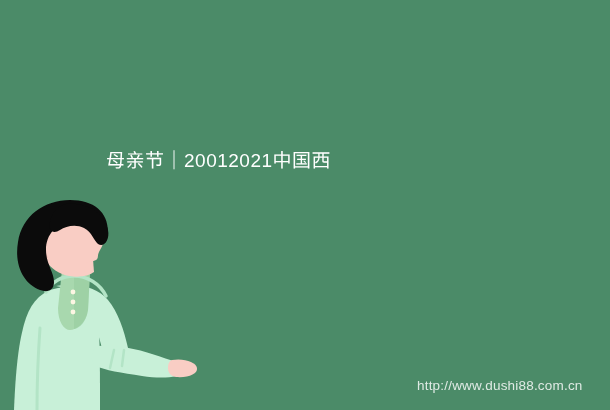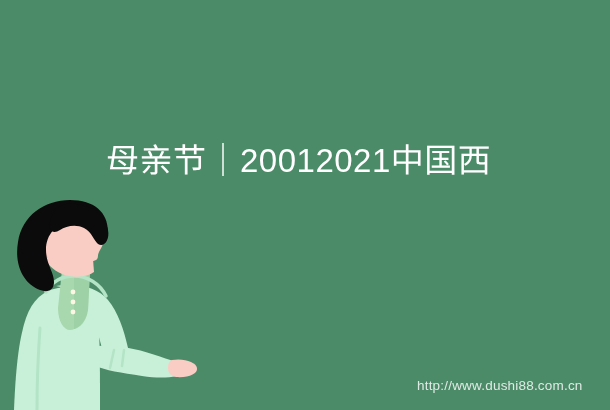--- a/index.html
+++ b/index.html
@@ -24,21 +24,21 @@
   
   #title-block {
     position: absolute;
     left: 106px;
     top: 141px;
     width: 400px;
   }
   .title-line {
     display: block;
     color: #ffffff;
-    font-size: 33px;
+    font-size: 19px;
     line-height: 40px;
     letter-spacing: 0.5px;
     font-weight: 400;
     white-space: nowrap;
     font-family: "Liberation Sans", "DejaVu Sans", sans-serif;
   }
 
   
   #watermark {
     position: absolute;

